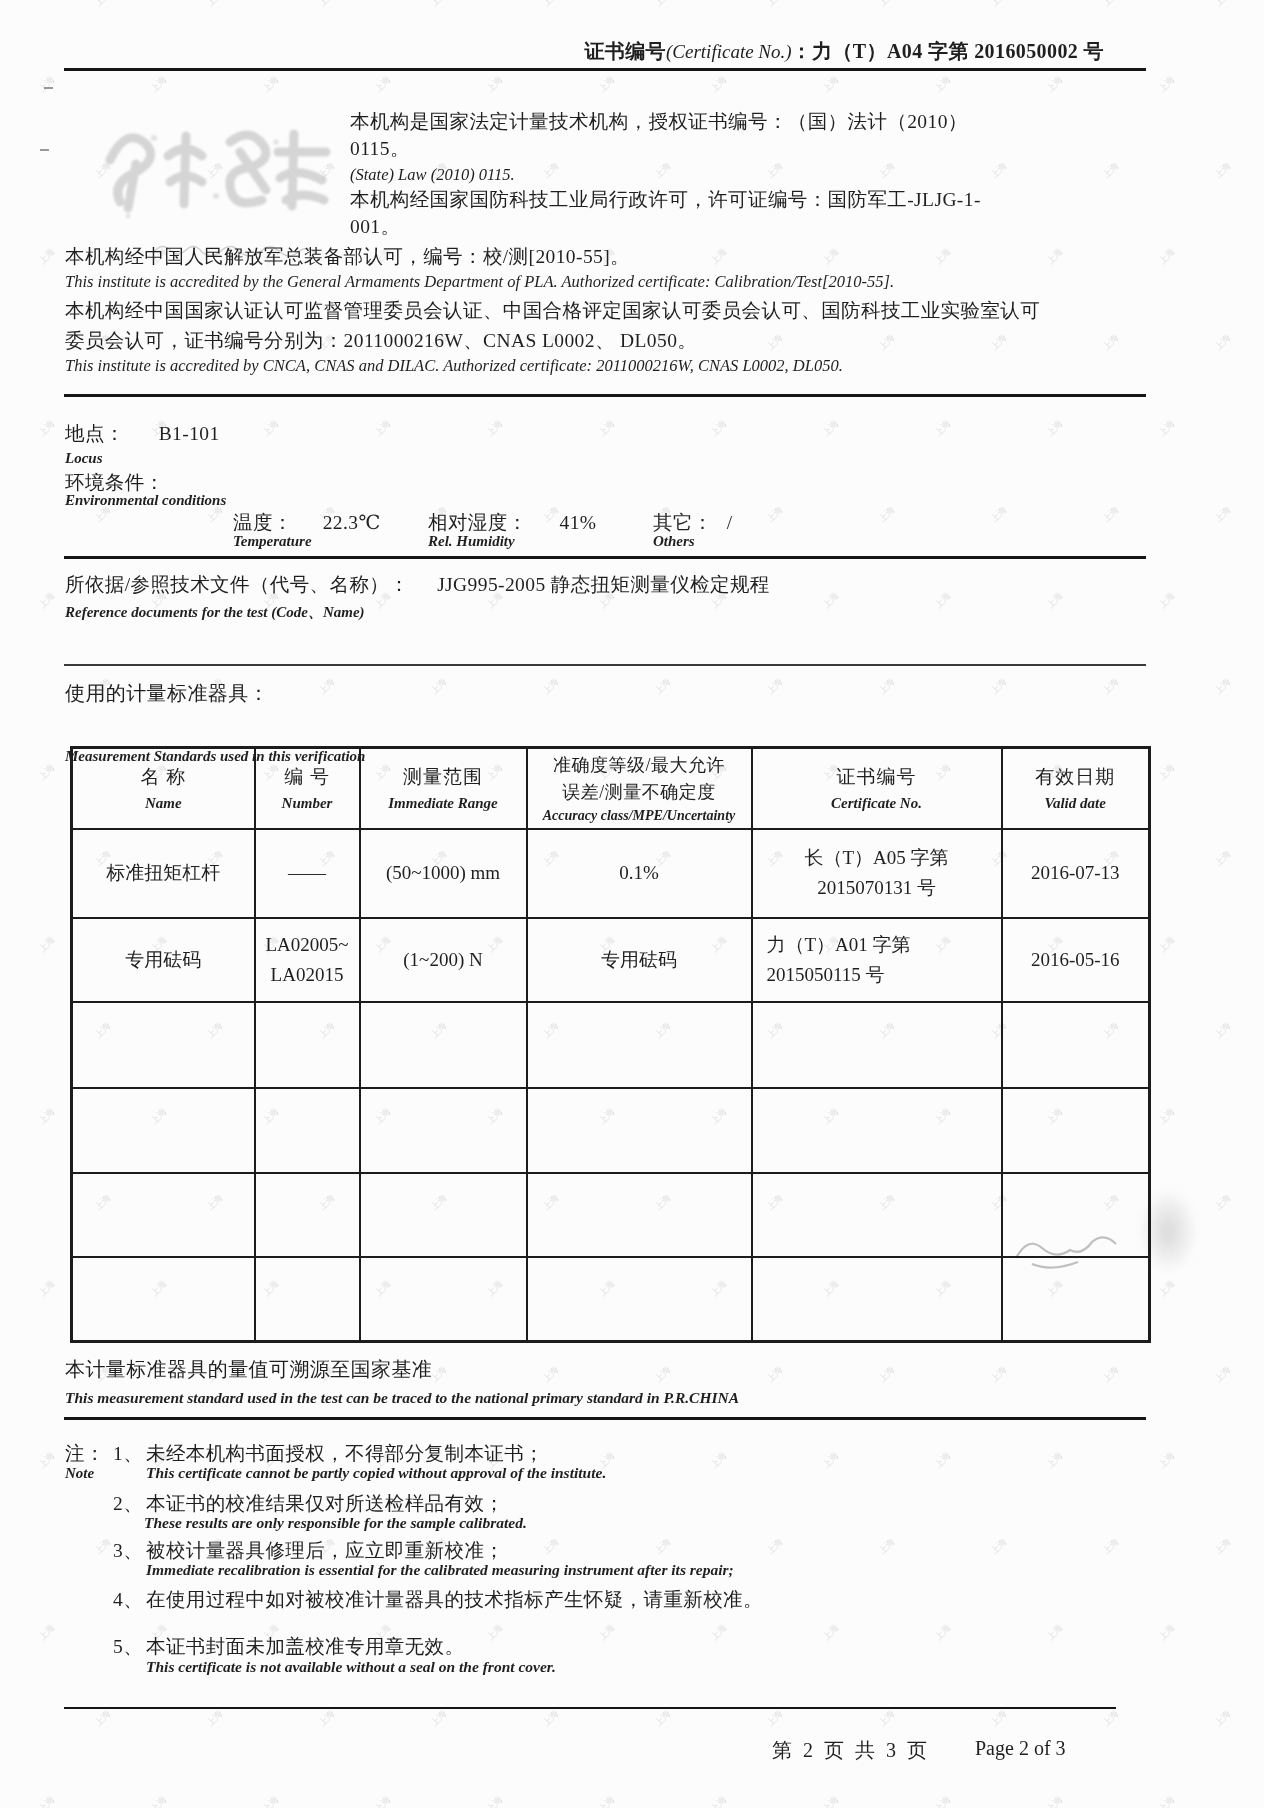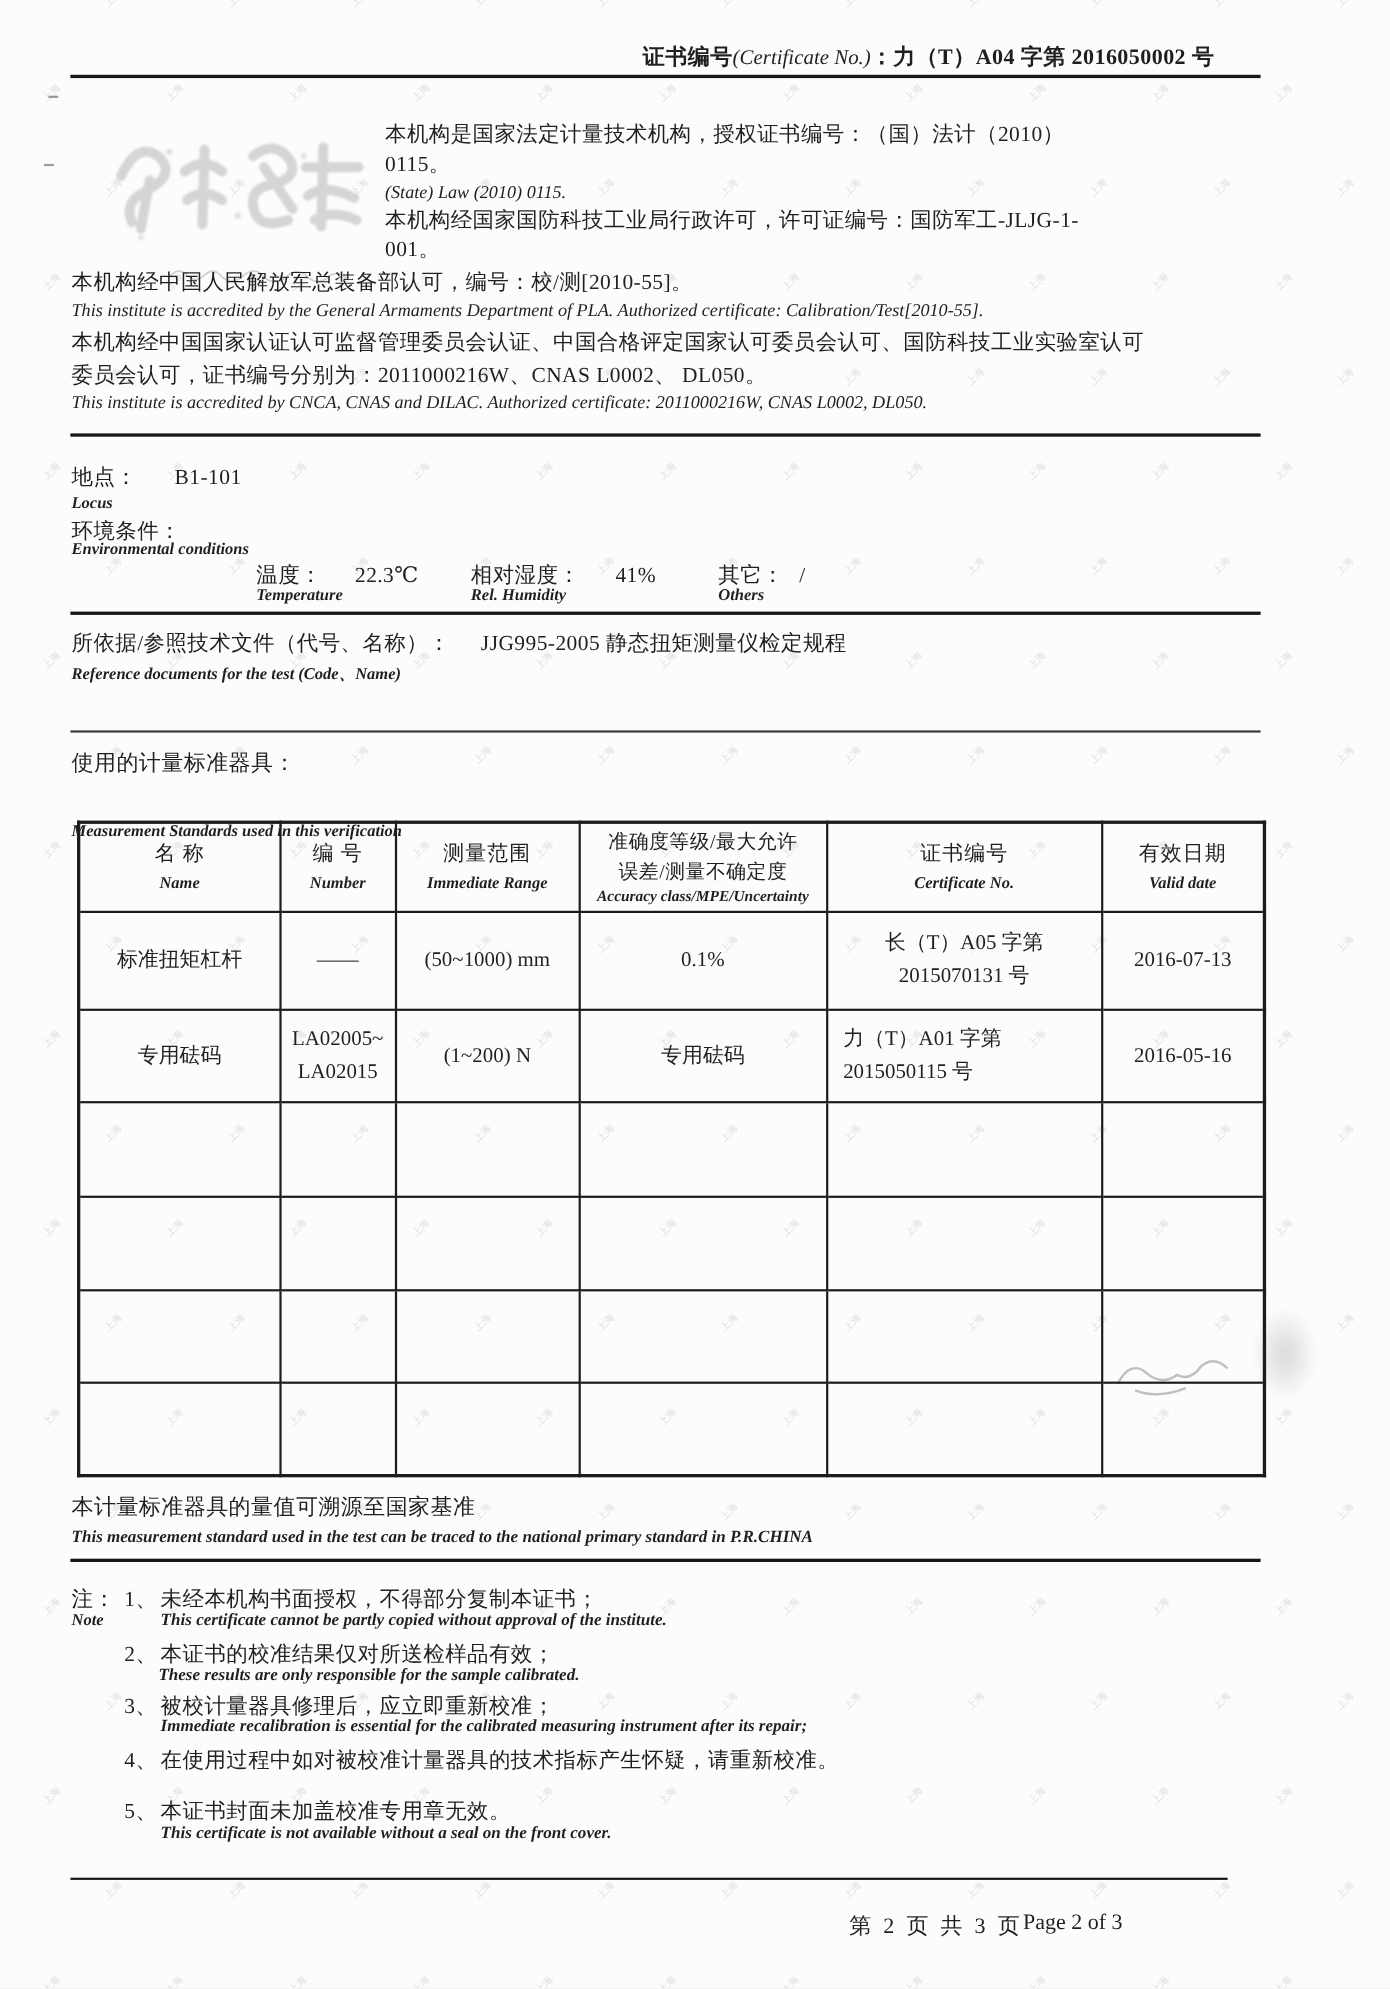--- a/index.html
+++ b/index.html
@@ -490,18 +490,18 @@
 
   <div class="abs zh" style="left:113px;top:1537px;"><span class="note-num">3、</span><span>被校计量器具修理后，应立即重新校准；</span></div>
   <div class="abs en-bi" style="left:146px;top:1561px;font-size:15.5px;">Immediate recalibration is essential for the calibrated measuring instrument after its repair;</div>
 
   <div class="abs zh" style="left:113px;top:1586px;"><span class="note-num">4、</span><span>在使用过程中如对被校准计量器具的技术指标产生怀疑，请重新校准。</span></div>
 
   <div class="abs zh" style="left:113px;top:1633px;"><span class="note-num">5、</span><span>本证书封面未加盖校准专用章无效。</span></div>
   <div class="abs en-bi" style="left:146px;top:1658px;font-size:15.5px;">This certificate is not available without a seal on the front cover.</div>
 
   <div class="rule" style="top:1707px;left:64px;width:1052px;height:2px;"></div>
-  <div class="abs" style="left:772px;top:1737px;display:flex;white-space:nowrap;">
+  <div class="abs" style="left:772px;top:1737px;display:flex;gap:45px;white-space:nowrap;">
     <span class="zh" style="font-size:20px;letter-spacing:3px;">第 2 页 共 3 页</span>
     <span style="font-size:20px;">Page 2 of 3</span>
   </div>
 
 </div>
 
 </body></html>

